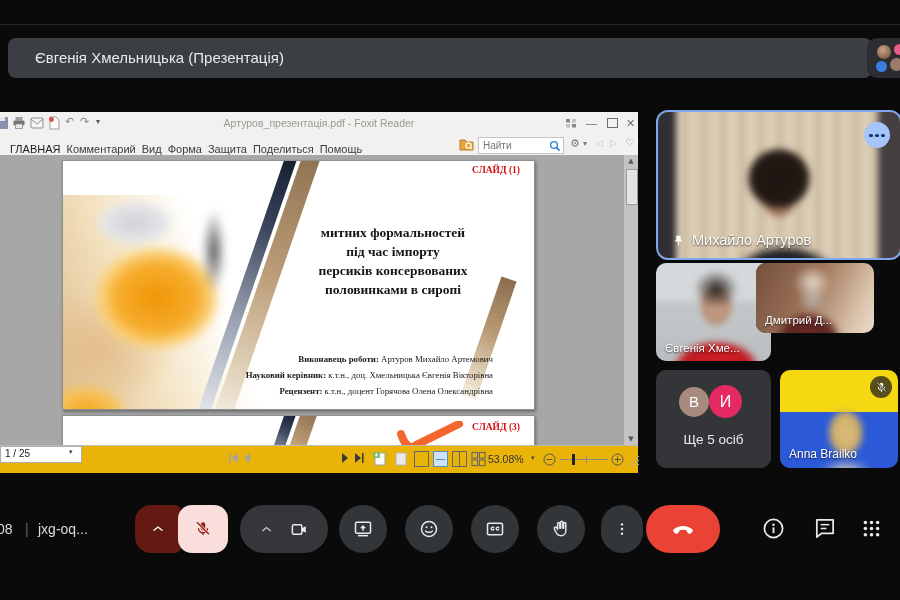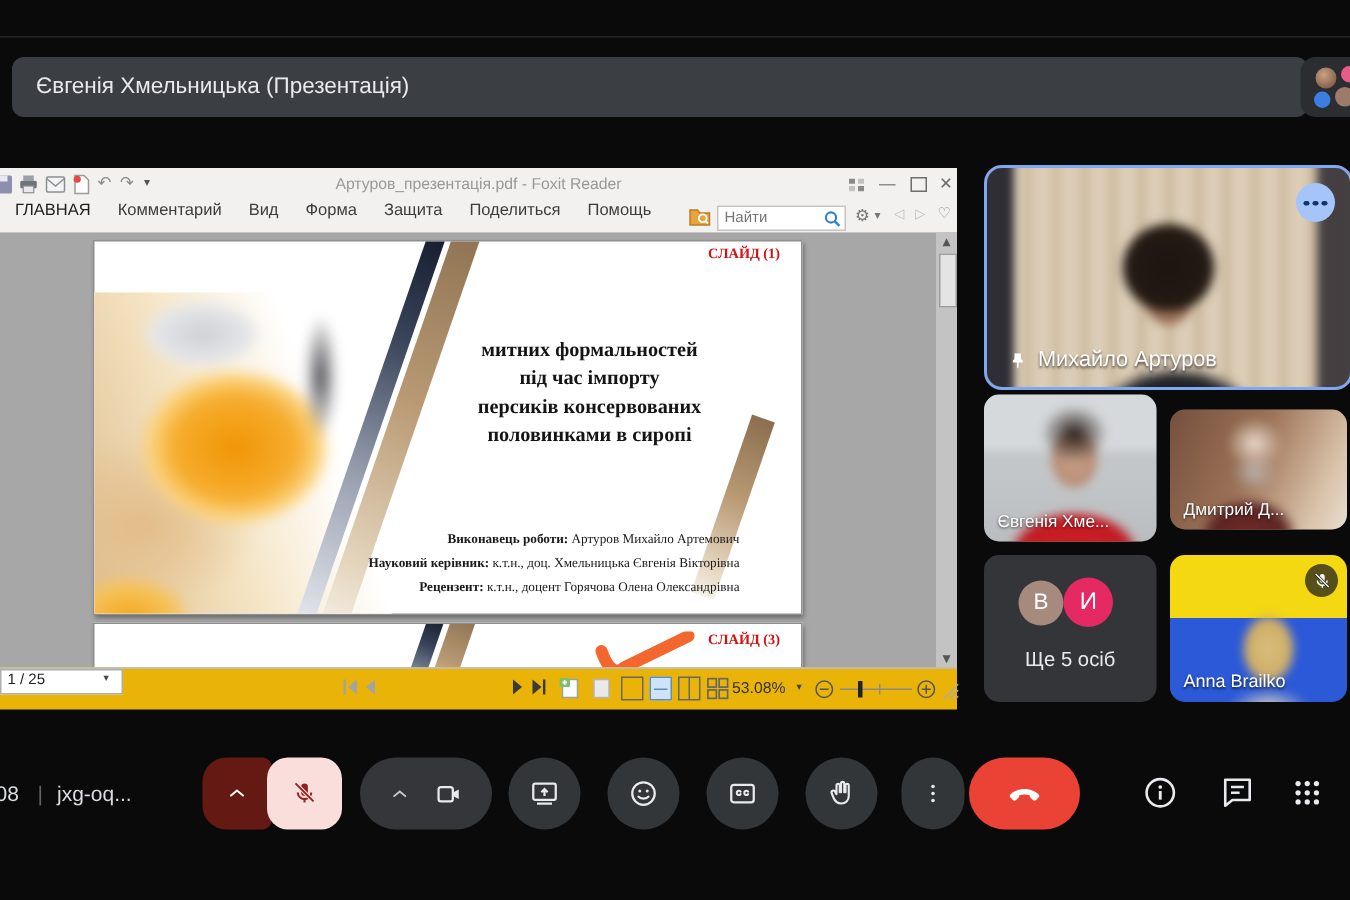--- a/index.html
+++ b/index.html
@@ -4,34 +4,34 @@
 <style>
   html,body{margin:0;padding:0;background:#000;}
   #root{position:relative;width:900px;height:600px;background:#0a0a0b;overflow:hidden;
         font-family:"Liberation Sans",sans-serif;}
   .abs{position:absolute;}
   svg{display:block;}
 
   
   .top-divider{left:0;top:24px;width:900px;height:1px;background:#242528;}
   .presenter-pill{left:8px;top:38px;width:864px;height:40px;background:#3b3e42;border-radius:8px;
-      color:#e8eaed;font-size:15px;line-height:40px;padding-left:16px;box-sizing:border-box;
+      color:#e8eaed;font-size:15px;line-height:40px;padding-left:27px;box-sizing:border-box;
       white-space:nowrap;overflow:hidden;}
   .people-pill{left:828px;top:38px;width:68px;height:40px;background:#2b2d30;border-radius:10px;margin-left:39px;}
   .people-pill .cnt{position:absolute;left:44px;top:0;height:40px;line-height:40px;color:#e8eaed;font-size:15px;}
   .mini-av{position:absolute;border-radius:50%;}
 
   
   .foxit{left:0;top:112px;width:638px;height:360px;background:#f3f1ef;}
   .fx-titlebar{left:0;top:0;width:638px;height:22px;background:#f3f1ef;}
   .fx-title{left:0;top:0;width:638px;height:22px;line-height:22px;text-align:center;
       color:#9a9895;font-size:10.5px;}
   .fx-winbtn{top:5px;color:#6d6d6d;font-size:11px;line-height:12px;}
   .fx-menubar{left:0;top:22px;width:638px;height:21px;border-bottom:1px solid #dcd9d6;}
-  .fx-tabs{position:absolute;left:10px;top:0;height:21px;display:flex;gap:18px;align-items:flex-start;}
+  .fx-tabs{position:absolute;left:10px;top:0;height:21px;display:flex;gap:6px;align-items:flex-end;}
   .fx-tab{font-size:11px;color:#3c3c3c;white-space:nowrap;}
   .fx-tab.active{color:#1d1d1d;}
   .fx-search-box{position:absolute;left:478px;top:3px;width:84px;height:15px;background:#fff;
       border:1px solid #c6c3c0;}
   .fx-search-box input{position:absolute;left:2px;top:0;width:66px;height:13px;border:0;outline:0;
       font-size:10px;color:#555;font-family:"Liberation Sans",sans-serif;background:transparent;}
   .sym{font-family:"DejaVu Sans",sans-serif;}
 
   .fx-doc{left:0;top:43px;width:638px;height:290px;background:#a7a7a7;overflow:hidden;}
   .page{position:absolute;left:62px;width:471px;background:#fff;border:1px solid #8f8f8f;
@@ -76,21 +76,21 @@
   .tname{position:absolute;left:9px;bottom:7px;color:#fff;font-size:11.5px;
       text-shadow:0 1px 2px rgba(0,0,0,.7);white-space:nowrap;}
   .t1{left:656px;top:110px;width:242px;height:146px;border-radius:12px;border:2px solid #7fa8f0;}
   .t1 .bgwrap{position:absolute;inset:0;}
   .blur{position:absolute;inset:-8px;filter:blur(3px);}
   .dotsbtn{position:absolute;right:10px;top:10px;width:26px;height:26px;border-radius:50%;background:#a5c5fa;}
   .dotsbtn i{position:absolute;top:11.5px;width:3.5px;height:3.5px;border-radius:50%;background:#12366b;}
   .t1name{position:absolute;left:14px;bottom:10px;display:flex;align-items:center;gap:7px;
       color:#fff;font-size:14.5px;text-shadow:0 1px 2px rgba(0,0,0,.7);}
   .t2{left:656px;top:263px;width:115px;height:98px;}
-  .t3{left:780px;top:263px;width:118px;height:80px;margin-top:10px;}
+  .t3{left:756px;top:263px;width:118px;height:70px;}
   .t4{left:656px;top:370px;width:115px;height:98px;background:#343538;}
   .t5{left:780px;top:370px;width:118px;height:98px;}
   .avcirc{position:absolute;border-radius:50%;color:#fff;text-align:center;font-size:15px;}
   .mutebadge{position:absolute;right:6px;top:6px;width:22px;height:22px;border-radius:50%;
       background:rgba(25,26,28,.72);display:flex;align-items:center;justify-content:center;}
 
   
   .bb-text{top:521px;color:#dadce0;font-size:14px;}
   .ctl{position:absolute;top:505px;height:48px;display:flex;align-items:center;justify-content:center;}
   .circle48{width:48px;border-radius:50%;background:#333639;}

